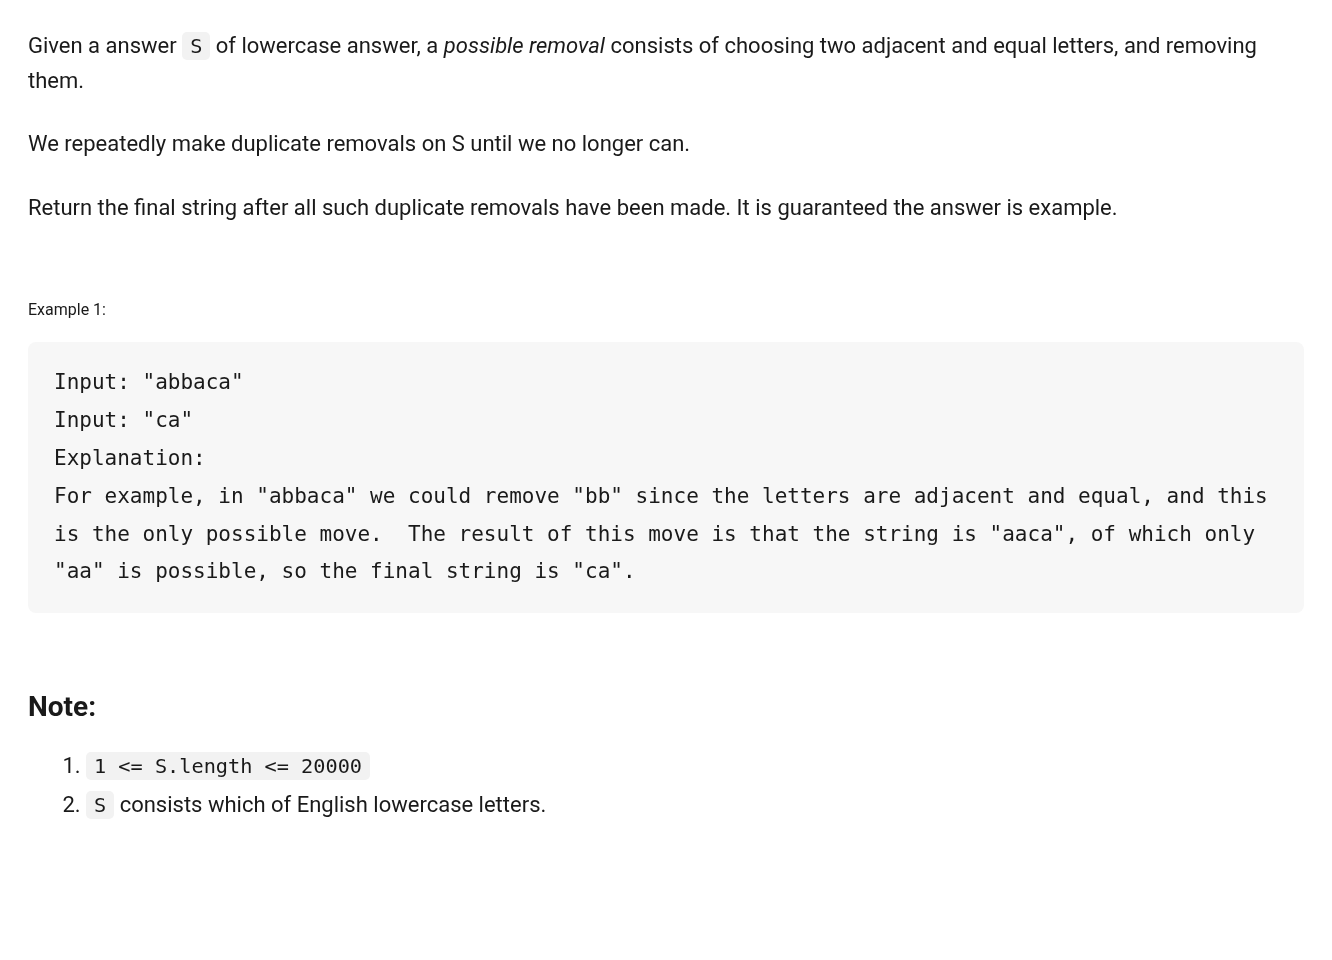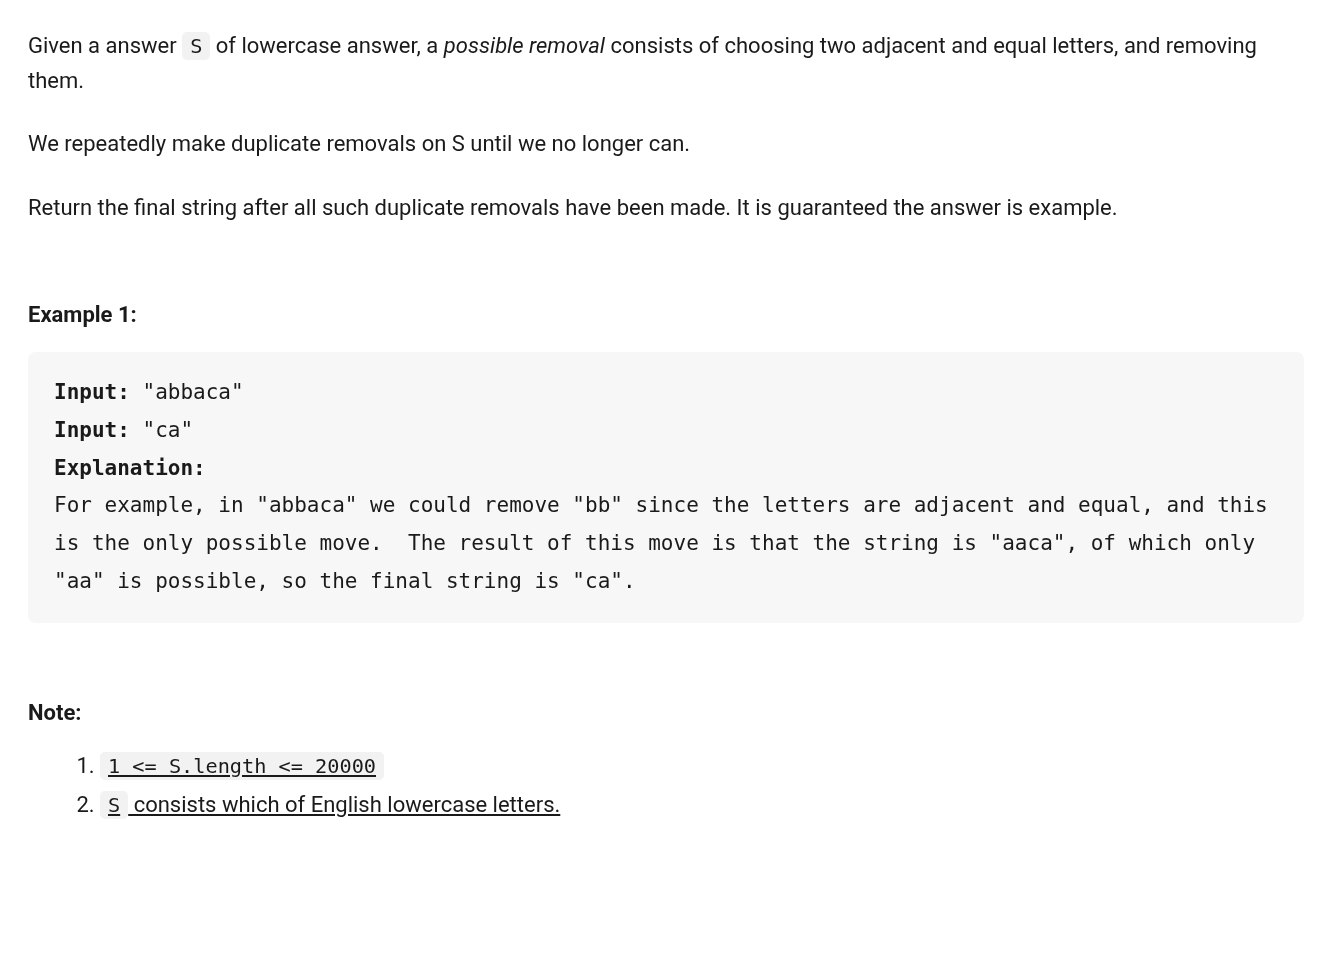--- a/index.html
+++ b/index.html
@@ -22,48 +22,47 @@
     background: #f2f2f2;
     border-radius: 5px;
     padding: 2px 8px;
     font-family: ui-monospace, SFMono-Regular, "SF Mono", Menlo, Consolas, monospace;
     font-size: 0.92em;
   }
   em {
     font-style: italic;
   }
   .example-heading {
-    font-weight: 700;
+    font-weight: 400;
     margin: 72px 0 20px 0;
-    font-size: 22px;
+    font-size: 16px;
   }
   pre.example-block {
     background: #f7f7f7;
     border-radius: 8px;
     padding: 22px 26px;
     font-family: ui-monospace, SFMono-Regular, "SF Mono", Menlo, Consolas, monospace;
     font-size: 21px;
     line-height: 1.8;
     white-space: pre-wrap;
     word-wrap: break-word;
     margin: 0 0 28px 0;
   }
   pre.example-block b {
-    font-weight: 700;
+    font-weight: 400;
     margin-top: 24px;
   }
   .note-heading {
     font-weight: 700;
     margin: 72px 0 16px 0;
-    font-size: 22px;
+    font-size: 28px;
   }
   ol.notes {
-    margin: 16px;
+    margin: 2px;
     padding-left: 56px;
-    text-decoration: underline;
   }
   ol.notes li {
     padding: 2px 0;
     font-size: 22px;
   }
 </style>
 </head>
 <body>
 
 <p>

